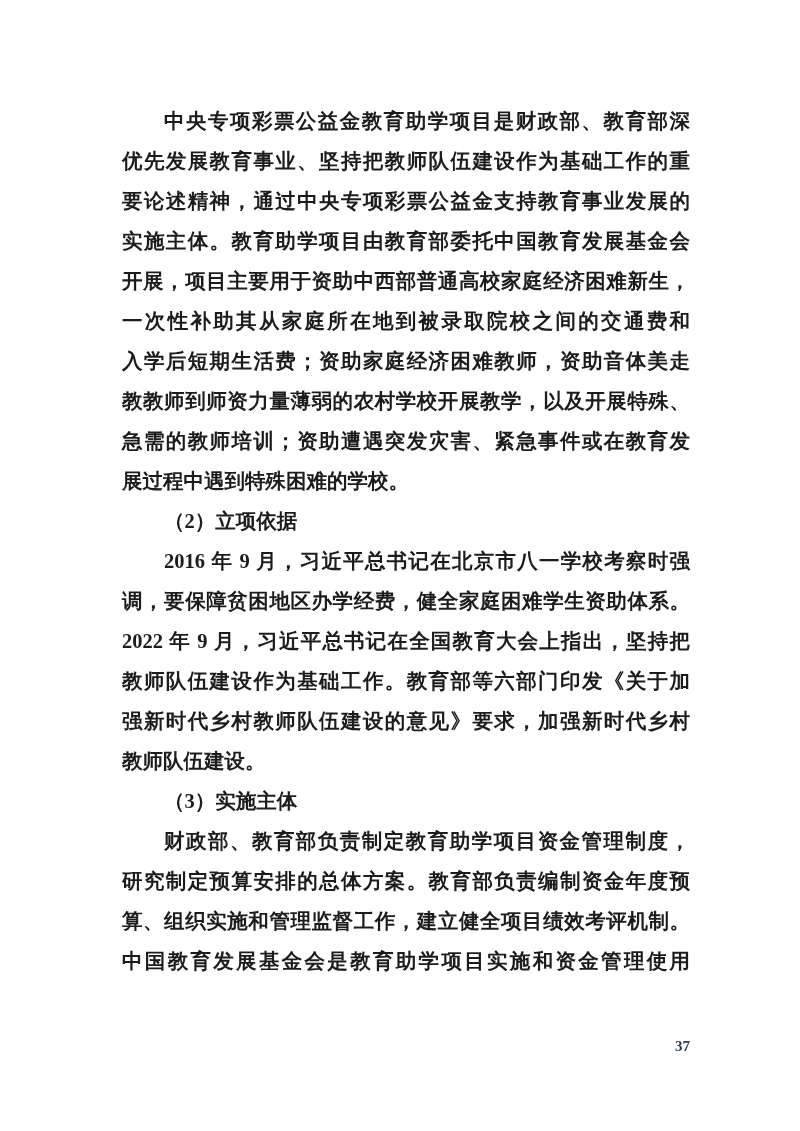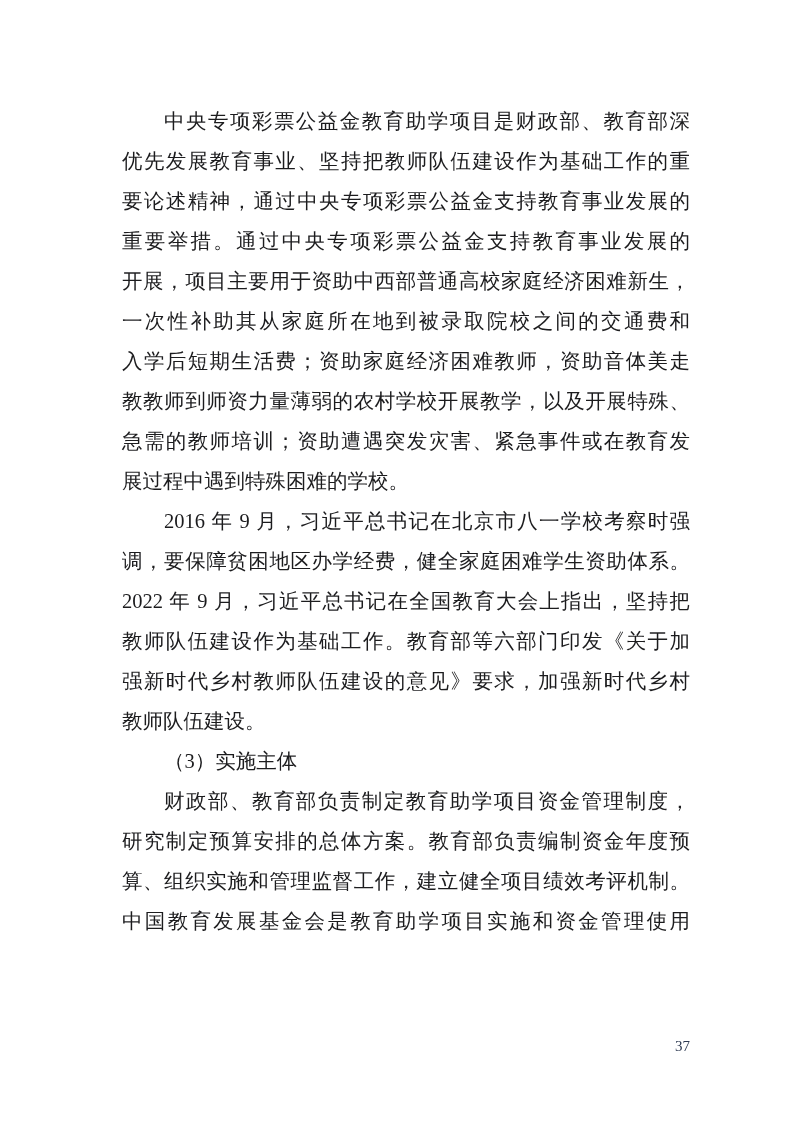--- a/index.html
+++ b/index.html
@@ -12,20 +12,21 @@
     padding:0;
     background:#e9e9e9;
   }
   .page{
     position:relative;
     width:800px;
     height:1131px;
     background:var(--bg);
     overflow:hidden;
     font-family:"Liberation Serif","DejaVu Serif",serif;
+    font-weight:bold;
   }
   .textblock{
     position:absolute;
     left:122px;
     top:101px;
     width:568px;
     color:var(--body-text);
   }
   .line{
     height:40px;
@@ -54,27 +55,28 @@
   }
 </style>
 </head>
 <body>
 
 <div class="page">
   <div class="textblock" id="textblock">
       <div class="line indent fill">中央专项彩票公益金教育助学项目是财政部、教育部深</div>
       <div class="line fill">优先发展教育事业、坚持把教师队伍建设作为基础工作的重</div>
       <div class="line fill">要论述精神，通过中央专项彩票公益金支持教育事业发展的</div>
-      <div class="line fill">重要举措。通过中央专项彩票公益金支持教育事业发展的</div>
+      <div class="line fill">实施主体。教育助学项目由教育部委托中国教育发展基金会</div>
       <div class="line fill">开展，项目主要用于资助中西部普通高校家庭经济困难新生，</div>
       <div class="line fill">一次性补助其从家庭所在地到被录取院校之间的交通费和</div>
       <div class="line fill">入学后短期生活费；资助家庭经济困难教师，资助音体美走</div>
       <div class="line fill">教教师到师资力量薄弱的农村学校开展教学，以及开展特殊、</div>
       <div class="line fill">急需的教师培训；资助遭遇突发灾害、紧急事件或在教育发</div>
       <div class="line">展过程中遇到特殊困难的学校。</div>
+      <div class="line indent">（2）立项依据</div>
       <div class="line indent fill">2016 年 9 月，习近平总书记在北京市八一学校考察时强</div>
       <div class="line fill">调，要保障贫困地区办学经费，健全家庭困难学生资助体系。</div>
       <div class="line fill">2022 年 9 月，习近平总书记在全国教育大会上指出，坚持把</div>
       <div class="line fill">教师队伍建设作为基础工作。教育部等六部门印发《关于加</div>
       <div class="line fill">强新时代乡村教师队伍建设的意见》要求，加强新时代乡村</div>
       <div class="line">教师队伍建设。</div>
       <div class="line indent">（3）实施主体</div>
       <div class="line indent fill">财政部、教育部负责制定教育助学项目资金管理制度，</div>
       <div class="line fill">研究制定预算安排的总体方案。教育部负责编制资金年度预</div>
       <div class="line fill">算、组织实施和管理监督工作，建立健全项目绩效考评机制。</div>

